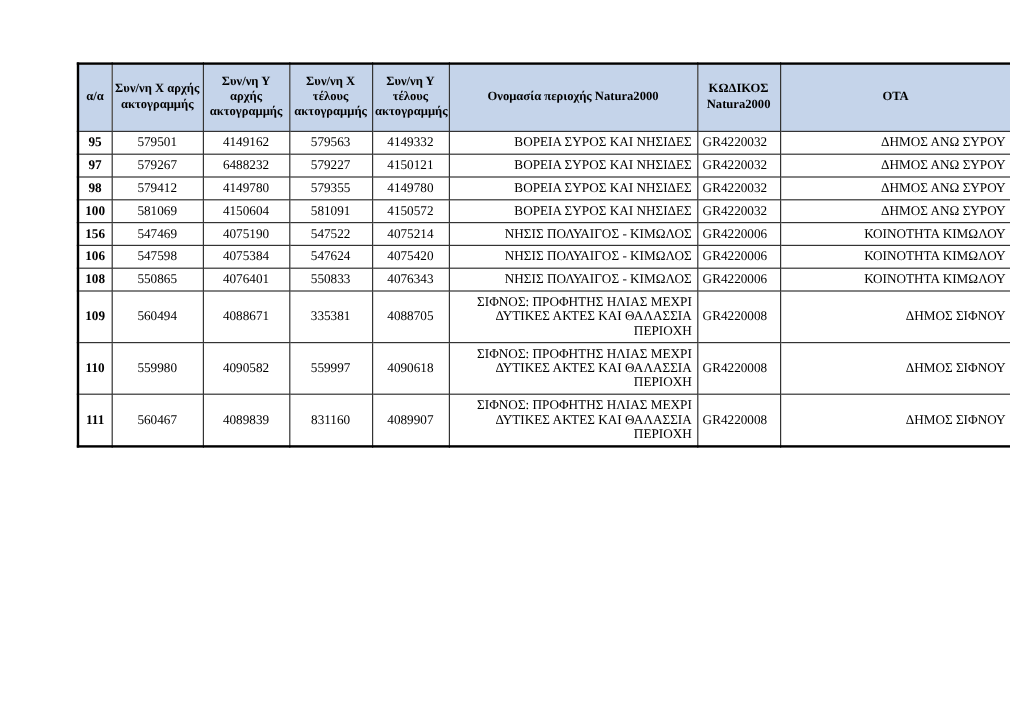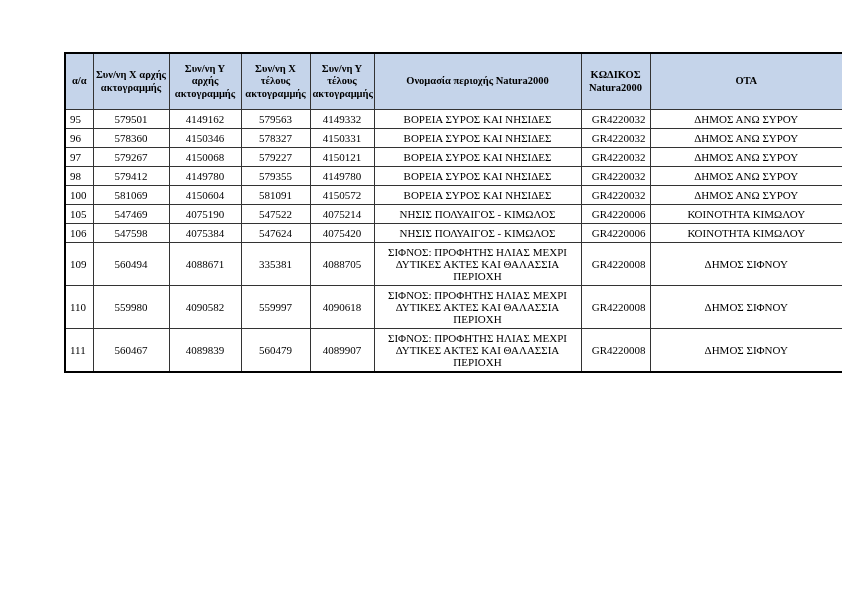--- a/index.html
+++ b/index.html
@@ -52,28 +52,28 @@
     height: 51px;
     padding: 2px 2px;
   }
   tbody td {
     font-size: 11px;
     line-height: 12px;
     padding: 3px 4px;
     vertical-align: middle;
     background: #ffffff;
   }
-  td.col-index   { font-weight: normal; text-align: left; padding-left: 4px; }
+  td.col-index   { font-weight: bold; text-align: center; padding-left: 4px; }
   td.col-x_start,
   td.col-y_start,
   td.col-x_end,
   td.col-y_end   { text-align: center; }
-  td.col-name    { text-align: center; }
-  td.col-code    { text-align: right; }
-  td.col-ota     { text-align: center; }
+  td.col-name    { text-align: right; }
+  td.col-code    { text-align: left; }
+  td.col-ota     { text-align: right; }
 </style>
 </head>
 <body>
 
 <div class="page">
   <table class="natura">
     <colgroup>
       <col class="c0">
         <col class="c1">
         <col class="c2">
@@ -100,33 +100,23 @@
           <td class="col-index">95</td>
           <td class="col-x_start">579501</td>
           <td class="col-y_start">4149162</td>
           <td class="col-x_end">579563</td>
           <td class="col-y_end">4149332</td>
           <td class="col-name">ΒΟΡΕΙΑ ΣΥΡΟΣ ΚΑΙ ΝΗΣΙΔΕΣ</td>
           <td class="col-code">GR4220032</td>
           <td class="col-ota">ΔΗΜΟΣ ΑΝΩ ΣΥΡΟΥ</td>
         </tr>
         <tr>
-          <td class="col-index">96</td>
-          <td class="col-x_start">578360</td>
-          <td class="col-y_start">4150346</td>
-          <td class="col-x_end">578327</td>
-          <td class="col-y_end">4150331</td>
-          <td class="col-name">ΒΟΡΕΙΑ ΣΥΡΟΣ ΚΑΙ ΝΗΣΙΔΕΣ</td>
-          <td class="col-code">GR4220032</td>
-          <td class="col-ota">ΔΗΜΟΣ ΑΝΩ ΣΥΡΟΥ</td>
-        </tr>
-        <tr>
           <td class="col-index">97</td>
           <td class="col-x_start">579267</td>
-          <td class="col-y_start">4150068</td>
+          <td class="col-y_start">6488232</td>
           <td class="col-x_end">579227</td>
           <td class="col-y_end">4150121</td>
           <td class="col-name">ΒΟΡΕΙΑ ΣΥΡΟΣ ΚΑΙ ΝΗΣΙΔΕΣ</td>
           <td class="col-code">GR4220032</td>
           <td class="col-ota">ΔΗΜΟΣ ΑΝΩ ΣΥΡΟΥ</td>
         </tr>
         <tr>
           <td class="col-index">98</td>
           <td class="col-x_start">579412</td>
           <td class="col-y_start">4149780</td>
@@ -140,40 +130,50 @@
           <td class="col-index">100</td>
           <td class="col-x_start">581069</td>
           <td class="col-y_start">4150604</td>
           <td class="col-x_end">581091</td>
           <td class="col-y_end">4150572</td>
           <td class="col-name">ΒΟΡΕΙΑ ΣΥΡΟΣ ΚΑΙ ΝΗΣΙΔΕΣ</td>
           <td class="col-code">GR4220032</td>
           <td class="col-ota">ΔΗΜΟΣ ΑΝΩ ΣΥΡΟΥ</td>
         </tr>
         <tr>
-          <td class="col-index">105</td>
+          <td class="col-index">156</td>
           <td class="col-x_start">547469</td>
           <td class="col-y_start">4075190</td>
           <td class="col-x_end">547522</td>
           <td class="col-y_end">4075214</td>
           <td class="col-name">ΝΗΣΙΣ ΠΟΛΥΑΙΓΟΣ - ΚΙΜΩΛΟΣ</td>
           <td class="col-code">GR4220006</td>
           <td class="col-ota">ΚΟΙΝΟΤΗΤΑ ΚΙΜΩΛΟΥ</td>
         </tr>
         <tr>
           <td class="col-index">106</td>
           <td class="col-x_start">547598</td>
           <td class="col-y_start">4075384</td>
           <td class="col-x_end">547624</td>
           <td class="col-y_end">4075420</td>
           <td class="col-name">ΝΗΣΙΣ ΠΟΛΥΑΙΓΟΣ - ΚΙΜΩΛΟΣ</td>
           <td class="col-code">GR4220006</td>
           <td class="col-ota">ΚΟΙΝΟΤΗΤΑ ΚΙΜΩΛΟΥ</td>
         </tr>
         <tr>
+          <td class="col-index">108</td>
+          <td class="col-x_start">550865</td>
+          <td class="col-y_start">4076401</td>
+          <td class="col-x_end">550833</td>
+          <td class="col-y_end">4076343</td>
+          <td class="col-name">ΝΗΣΙΣ ΠΟΛΥΑΙΓΟΣ - ΚΙΜΩΛΟΣ</td>
+          <td class="col-code">GR4220006</td>
+          <td class="col-ota">ΚΟΙΝΟΤΗΤΑ ΚΙΜΩΛΟΥ</td>
+        </tr>
+        <tr>
           <td class="col-index">109</td>
           <td class="col-x_start">560494</td>
           <td class="col-y_start">4088671</td>
           <td class="col-x_end">335381</td>
           <td class="col-y_end">4088705</td>
           <td class="col-name">ΣΙΦΝΟΣ: ΠΡΟΦΗΤΗΣ ΗΛΙΑΣ ΜΕΧΡΙ ΔΥΤΙΚΕΣ ΑΚΤΕΣ ΚΑΙ ΘΑΛΑΣΣΙΑ ΠΕΡΙΟΧΗ</td>
           <td class="col-code">GR4220008</td>
           <td class="col-ota">ΔΗΜΟΣ ΣΙΦΝΟΥ</td>
         </tr>
         <tr>
@@ -183,21 +183,21 @@
           <td class="col-x_end">559997</td>
           <td class="col-y_end">4090618</td>
           <td class="col-name">ΣΙΦΝΟΣ: ΠΡΟΦΗΤΗΣ ΗΛΙΑΣ ΜΕΧΡΙ ΔΥΤΙΚΕΣ ΑΚΤΕΣ ΚΑΙ ΘΑΛΑΣΣΙΑ ΠΕΡΙΟΧΗ</td>
           <td class="col-code">GR4220008</td>
           <td class="col-ota">ΔΗΜΟΣ ΣΙΦΝΟΥ</td>
         </tr>
         <tr>
           <td class="col-index">111</td>
           <td class="col-x_start">560467</td>
           <td class="col-y_start">4089839</td>
-          <td class="col-x_end">560479</td>
+          <td class="col-x_end">831160</td>
           <td class="col-y_end">4089907</td>
           <td class="col-name">ΣΙΦΝΟΣ: ΠΡΟΦΗΤΗΣ ΗΛΙΑΣ ΜΕΧΡΙ ΔΥΤΙΚΕΣ ΑΚΤΕΣ ΚΑΙ ΘΑΛΑΣΣΙΑ ΠΕΡΙΟΧΗ</td>
           <td class="col-code">GR4220008</td>
           <td class="col-ota">ΔΗΜΟΣ ΣΙΦΝΟΥ</td>
         </tr>
       </tbody>
   </table>
 </div>
 
 </body></html>

